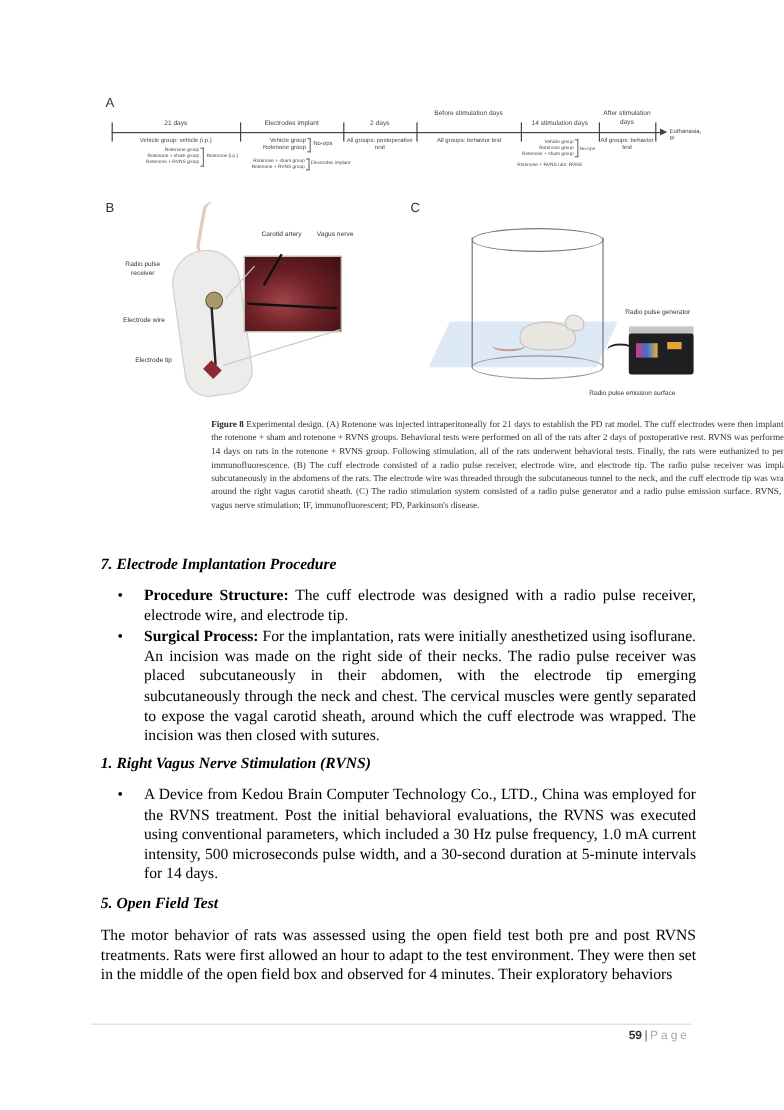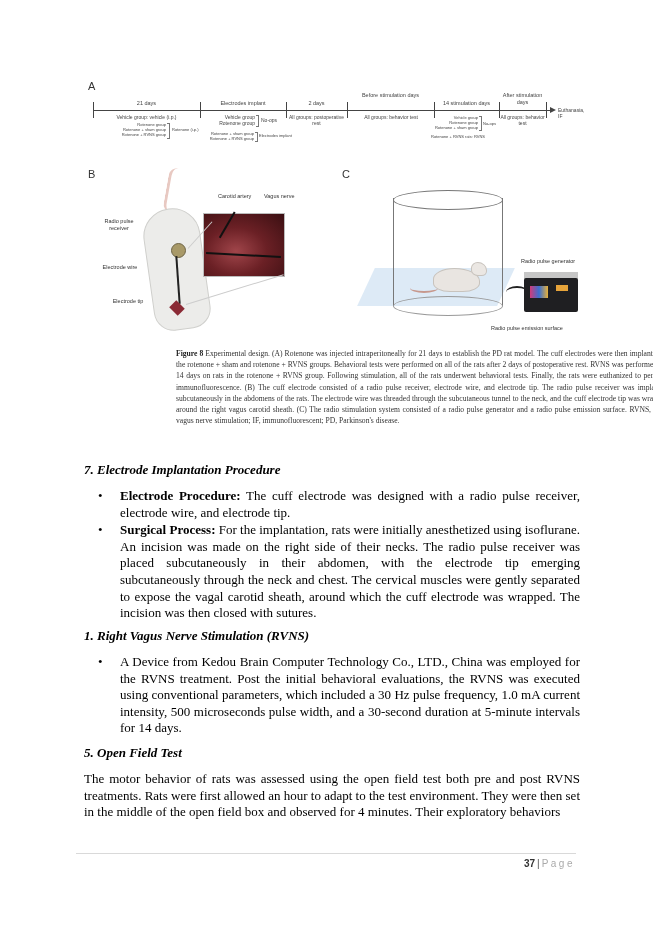--- a/index.html
+++ b/index.html
@@ -171,35 +171,35 @@
   <div class="caption">
     <b>Figure 8</b>
     <span>Experimental design. (A) Rotenone was injected intraperitoneally for 21 days to establish the PD rat model. The cuff electrodes were then implanted in the rotenone + sham and rotenone + RVNS groups. Behavioral tests were performed on all of the rats after 2 days of postoperative rest. RVNS was performed for 14 days on rats in the rotenone + RVNS group. Following stimulation, all of the rats underwent behavioral tests. Finally, the rats were euthanized to perform immunofluorescence. (B) The cuff electrode consisted of a radio pulse receiver, electrode wire, and electrode tip. The radio pulse receiver was implanted subcutaneously in the abdomens of the rats. The electrode wire was threaded through the subcutaneous tunnel to the neck, and the cuff electrode tip was wrapped around the right vagus carotid sheath. (C) The radio stimulation system consisted of a radio pulse generator and a radio pulse emission surface. RVNS, right vagus nerve stimulation; IF, immunofluorescent; PD, Parkinson's disease.</span>
   </div>
 </div>
 
 <div class="section-title" style="top:462px;">7. Electrode Implantation Procedure</div>
 <ul class="bullet-list" style="top:488px;">
   <li class="bullet-item">
     <span class="bullet-dot">•</span>
-    <b>Electrode Procedure:</b><span> The cuff electrode was designed with a radio pulse receiver, electrode wire, and electrode tip.</span>
+    <b>Procedure Structure:</b><span> The cuff electrode was designed with a radio pulse receiver, electrode wire, and electrode tip.</span>
   </li>
   <li class="bullet-item">
     <span class="bullet-dot">•</span>
     <b>Surgical Process:</b><span> For the implantation, rats were initially anesthetized using isoflurane. An incision was made on the right side of their necks. The radio pulse receiver was placed subcutaneously in their abdomen, with the electrode tip emerging subcutaneously through the neck and chest. The cervical muscles were gently separated to expose the vagal carotid sheath, around which the cuff electrode was wrapped. The incision was then closed with sutures.</span>
   </li>
 </ul>
 
 <div class="section-title" style="top:628px;">1. Right Vagus Nerve Stimulation (RVNS)</div>
 <ul class="bullet-list" style="top:654px;">
   <li class="bullet-item">
     <span class="bullet-dot">•</span>
     <span>A Device from Kedou Brain Computer Technology Co., LTD., China was employed for the RVNS treatment. Post the initial behavioral evaluations, the RVNS was executed using conventional parameters, which included a 30 Hz pulse frequency, 1.0 mA current intensity, 500 microseconds pulse width, and a 30-second duration at 5-minute intervals for 14 days.</span>
   </li>
 </ul>
 
 <div class="section-title" style="top:745px;">5. Open Field Test</div>
 <p class="paragraph" style="top:771px;">The motor behavior of rats was assessed using the open field test both pre and post RVNS treatments. Rats were first allowed an hour to adapt to the test environment. They were then set in the middle of the open field box and observed for 4 minutes. Their exploratory behaviors</p>
 
 <div class="footer-rule"></div>
 <div class="footer-page">
-  <b>37</b><span class="sep">|</span><span class="pg">Page</span>
+  <b>59</b><span class="sep">|</span><span class="pg">Page</span>
 </div>
 
 </body></html>

